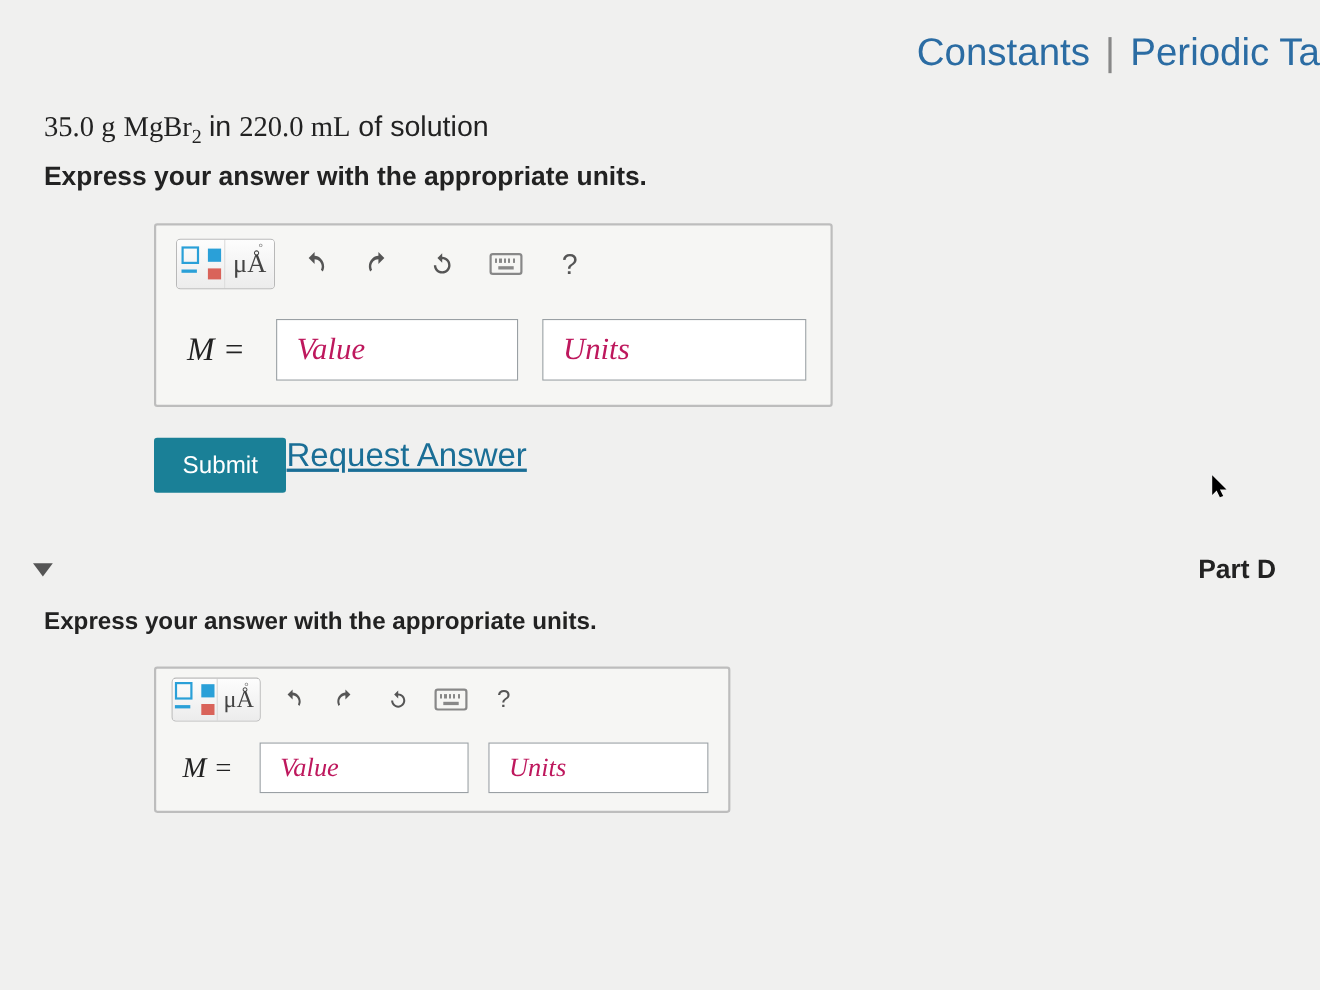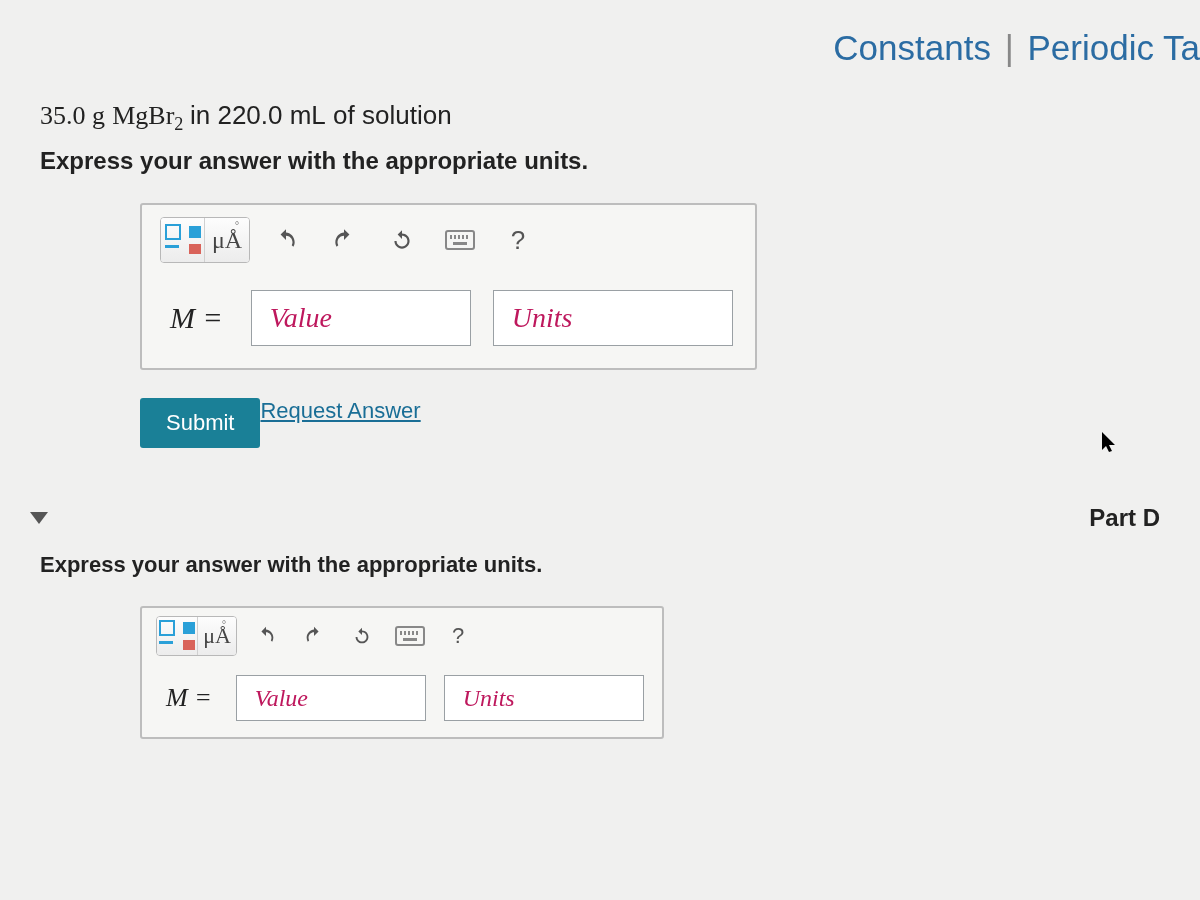--- a/index.html
+++ b/index.html
@@ -24,21 +24,21 @@
   .sep { color: #888; margin: 0 4px; }
   .problem-text {
     font-size: 26px;
     color: #222;
     margin-top: 70px;
     margin-bottom: 12px;
   }
   .problem-text .mass { font-family: Georgia, serif; }
   .problem-text .chem { font-family: Georgia, serif; }
   .problem-text sub { font-size: 0.7em; vertical-align: sub; }
-  .problem-text .vol { font-family: Liberation Sans, sans-serif; }
+  .problem-text .vol { font-family: Liberation Serif, serif; }
   .instruction {
     font-size: 24px;
     font-weight: bold;
     color: #222;
     margin-bottom: 28px;
   }
   .answer-box {
     border: 2px solid #bdbdbd;
     background: #f6f6f4;
     border-radius: 3px;
@@ -146,21 +146,21 @@
     background: #1a8097;
     color: #fff;
     font-size: 22px;
     padding: 12px 26px;
     border: none;
     border-radius: 3px;
     cursor: pointer;
   }
   .request-link {
     color: #1a6e96;
-    font-size: 22px;
+    font-size: 30px;
     text-decoration: underline;
     cursor: pointer;
   }
   .part-header {
     display: flex;
     align-items: center;
     gap: 20px;
     margin-top: 56px;
     margin-bottom: 20px;
     margin-left: -10px;

